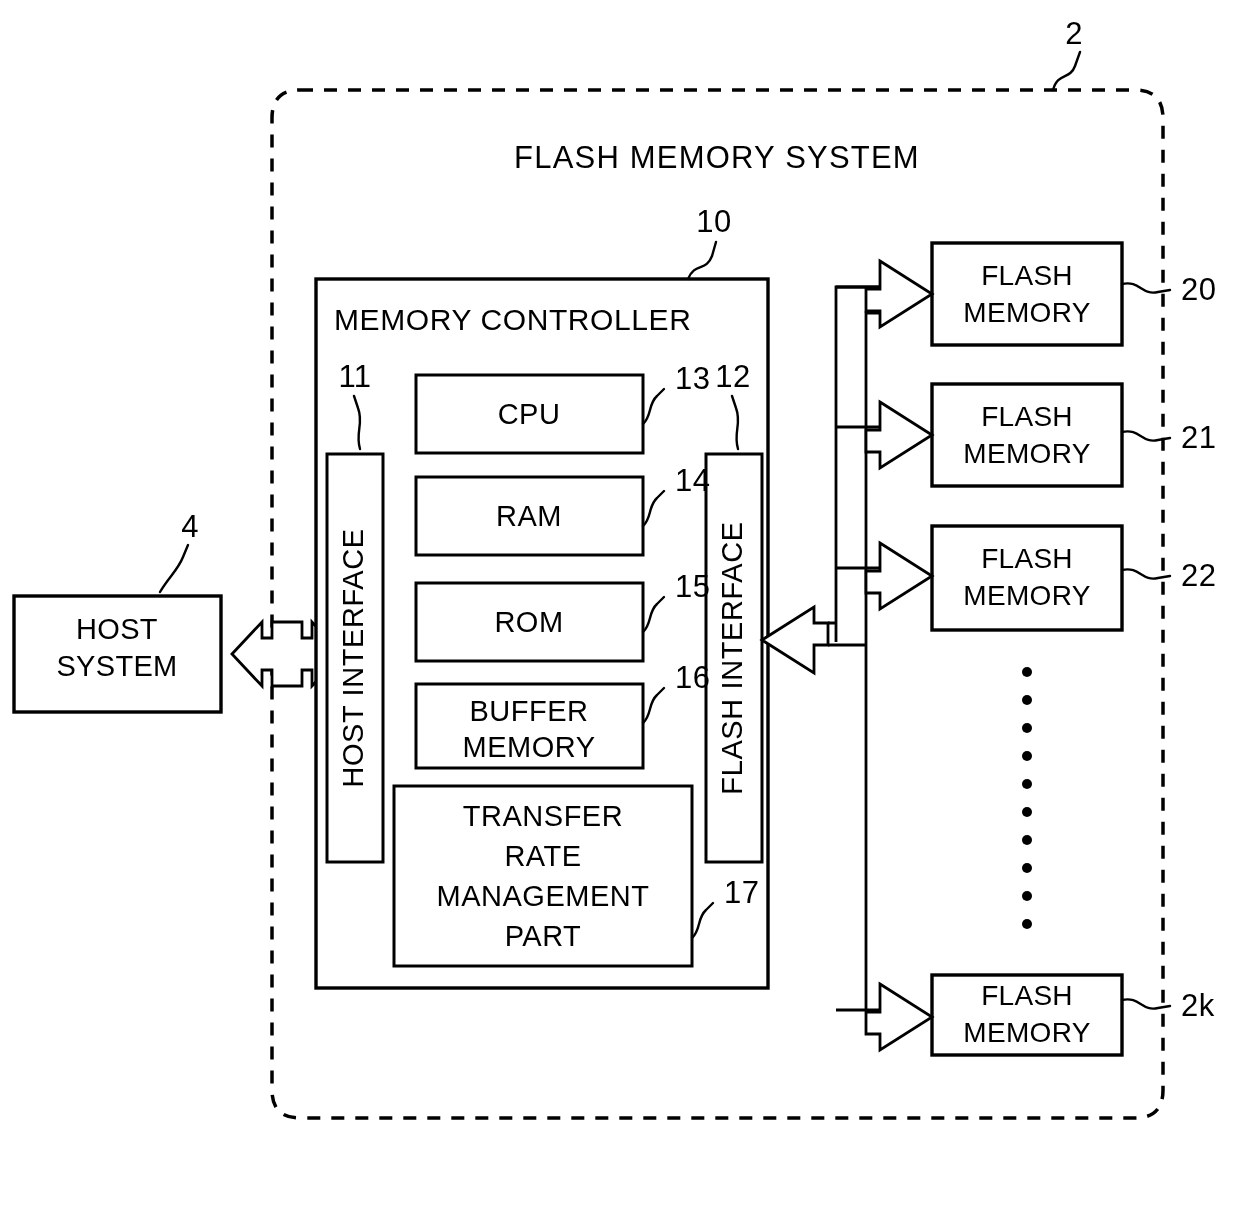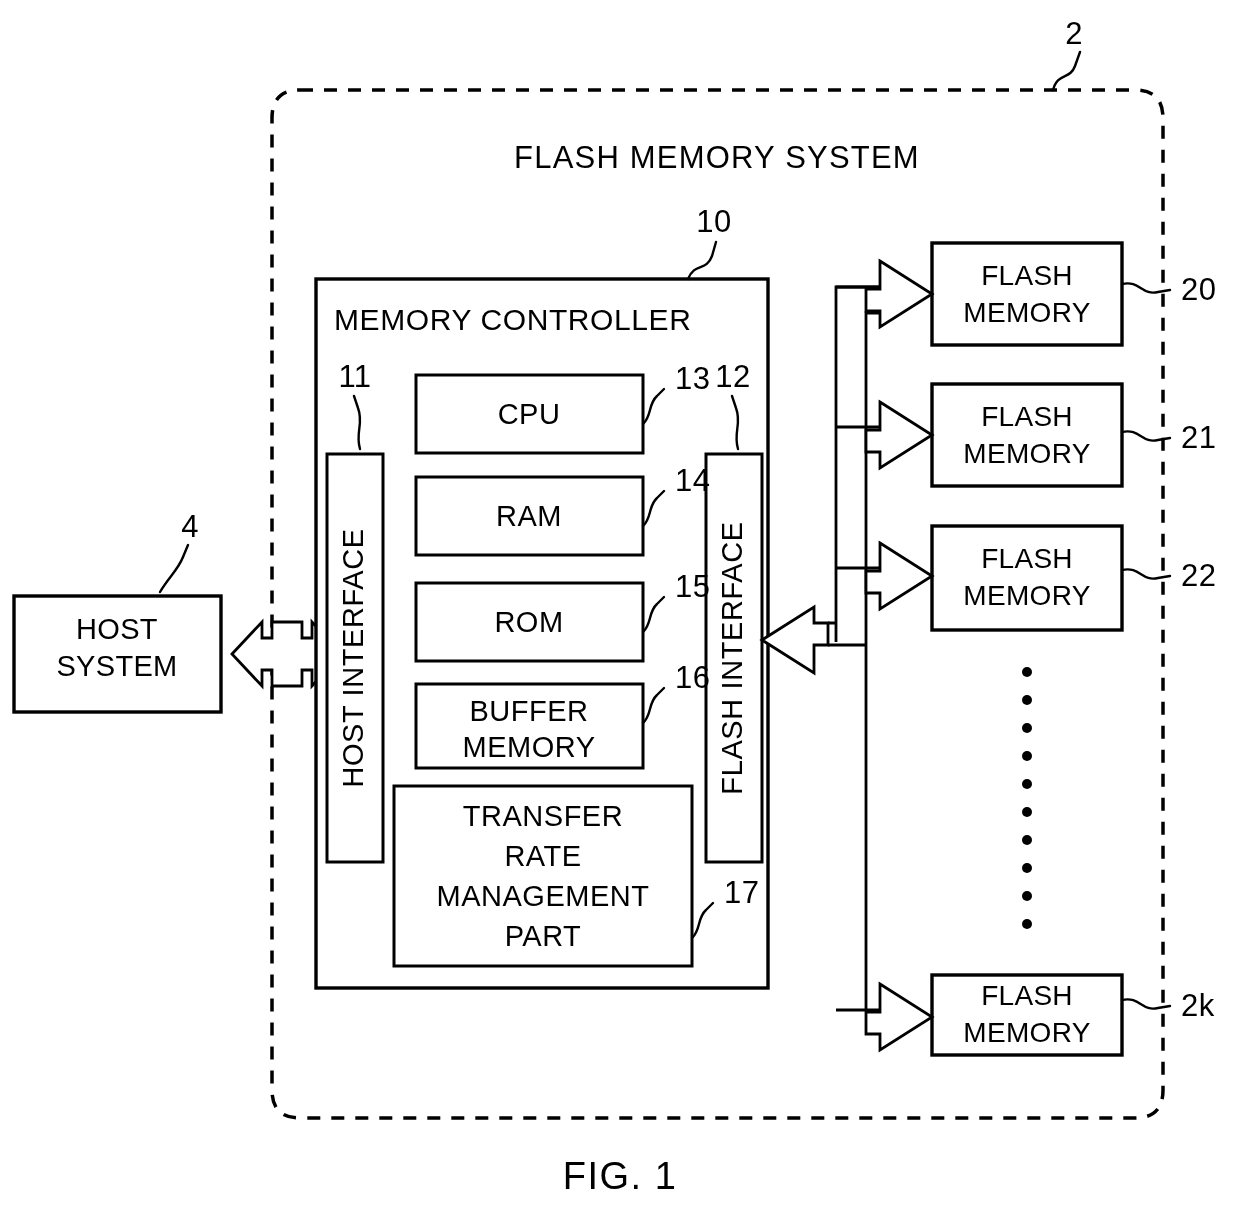--- a/index.html
+++ b/index.html
@@ -207,17 +207,14 @@
   <path class="arrow-outline" d="M 880,543 L 932,576 L 880,609 L 880,593 L 866,593 L 866,571 L 880,571 Z"></path>
 
   <path class="busline" d="M 836,1010 L 880,1010"></path>
   <path class="arrow-outline" d="M 880,984 L 932,1017 L 880,1050 L 880,1034 L 866,1034 L 866,1012 L 880,1012 Z"></path>
 
   <path class="arrow-outline" d="M 762,640 L 814,607 L 814,623 L 828,623 L 828,645 L 814,645 L 814,673 Z"></path>
   <path class="busline" d="M 828,623 L 836,623 M 828,645 L 866,645"></path>
 
 </svg>
 
-<div style="position:absolute;left:0;top:1155px;width:1240px;text-align:center;">
-  <span class="t-fig" style="font-size:38px;letter-spacing:1.5px;font-family:'Liberation Sans',sans-serif;color:#000;">FIG. 1</span>
+
 </div>
 
-</div>
-
 </body></html>

